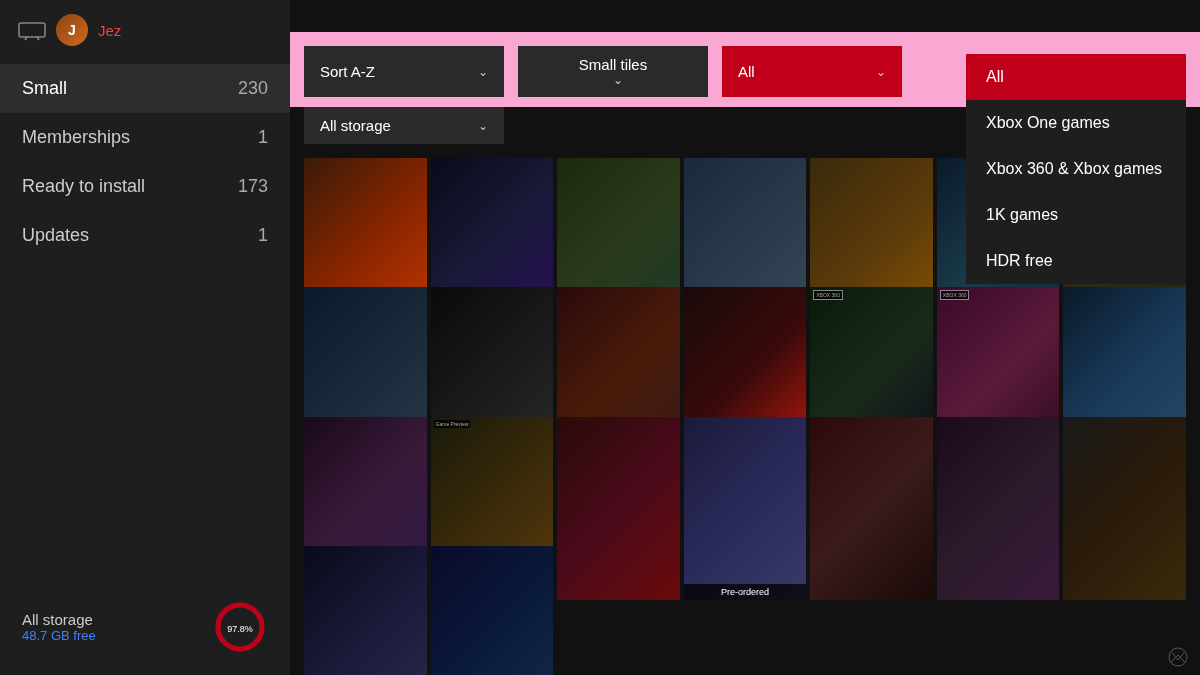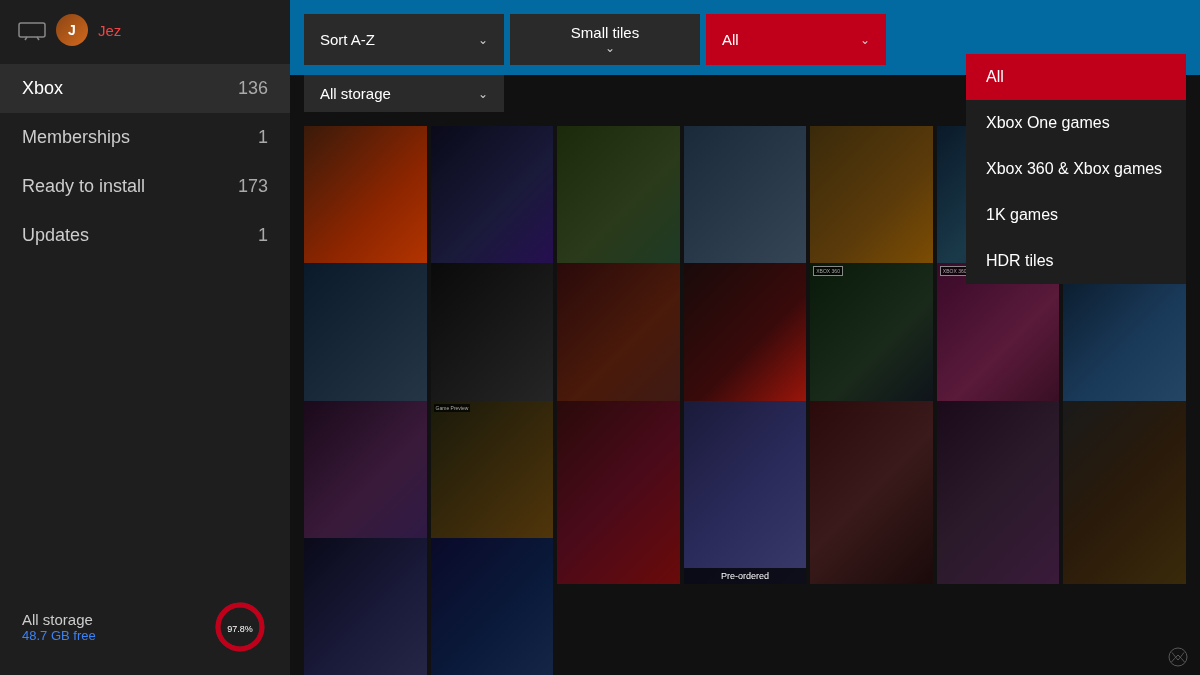--- a/index.html
+++ b/index.html
@@ -100,25 +100,26 @@
       background: #111;
       display: flex;
       flex-direction: column;
       position: relative;
       height: 675px;
       overflow: hidden;
     }
 
     .toolbar {
       display: flex;
-      gap: 6px;
+      gap: 14px;
       padding: 14px 14px 10px 14px;
-      background: #0369a1;
+      background: #f9a8d4;
       z-index: 10;
       position: relative;
+      margin-top: 32px;
     }
 
     .dropdown {
       display: flex;
       align-items: center;
       justify-content: space-between;
       background: #2a2a2a;
       border: none;
       color: #fff;
       padding: 10px 16px;
@@ -292,22 +293,22 @@
       <line x1="19" y1="17" x2="21" y2="20" stroke="#888" stroke-width="1.5"></line>
     </svg>
     <div class="sidebar-avatar">
       <span>J</span>
     </div>
     <span class="sidebar-username">Jez</span>
   </div>
 
   <nav class="sidebar-nav">
     <div class="nav-item active">
-      <span class="nav-label">Xbox</span>
-      <span class="nav-count">136</span>
+      <span class="nav-label">Small</span>
+      <span class="nav-count">230</span>
     </div>
     <div class="nav-item">
       <span class="nav-label">Memberships</span>
       <span class="nav-count">1</span>
     </div>
     <div class="nav-item">
       <span class="nav-label">Ready to install</span>
       <span class="nav-count">173</span>
     </div>
     <div class="nav-item">
@@ -355,21 +356,21 @@
     <div class="dropdown-menu-item">
       <span>Xbox One games</span>
     </div>
     <div class="dropdown-menu-item">
       <span>Xbox 360 &amp; Xbox games</span>
     </div>
     <div class="dropdown-menu-item">
       <span>1K games</span>
     </div>
     <div class="dropdown-menu-item">
-      <span>HDR tiles</span>
+      <span>HDR free</span>
     </div>
   </div>
 
   <div class="toolbar2">
     <button class="dropdown dropdown-storage">
       <span>All storage</span>
       <span class="dropdown-chevron">⌄</span>
     </button>
   </div>
 

